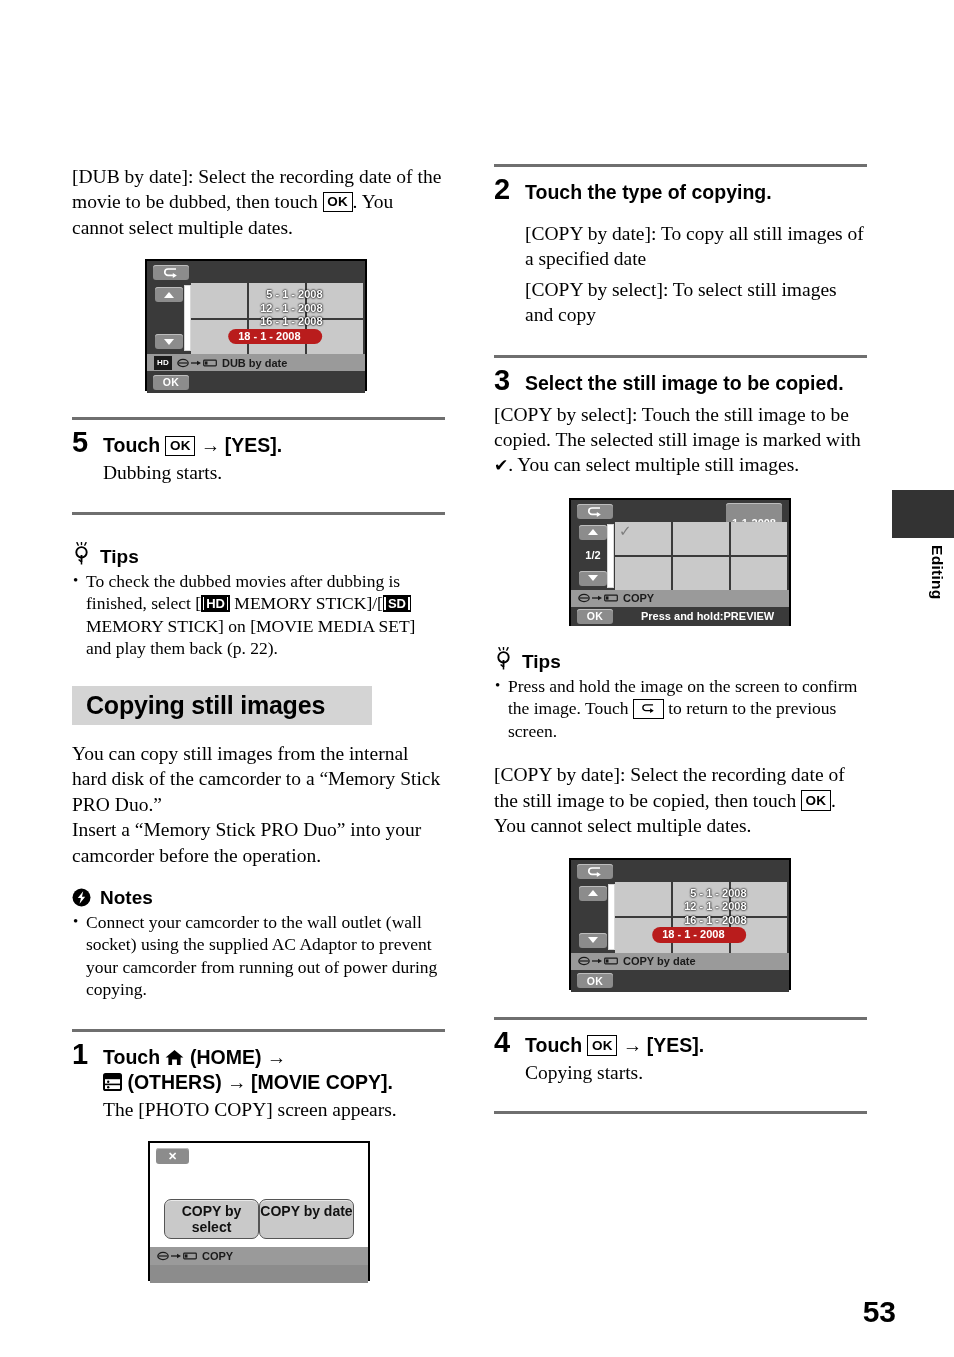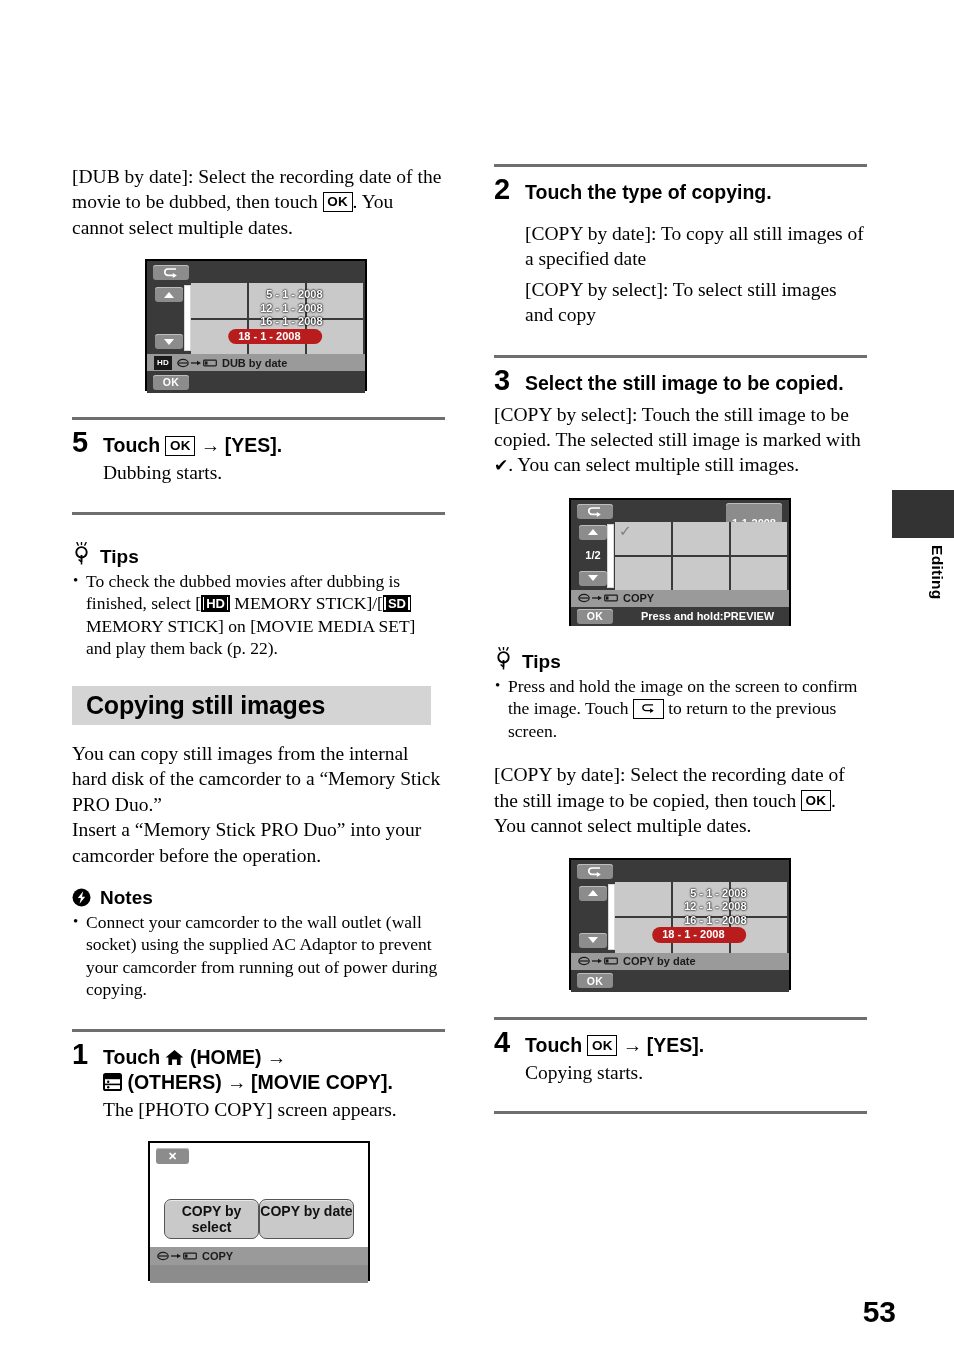--- a/index.html
+++ b/index.html
@@ -39,21 +39,21 @@
     text-align: left;
     margin: 0;
   }
   .para { margin: 0 0 0 0; }
 
   
   .section-band {
     background: #d4d4d4;
     padding: 6px 0 7px 14px;
     margin: 0 0 16px 0;
-    width: 359px;
+    width: 300px;
     box-sizing: border-box;
   }
   .section-band-title {
     font-family: "Liberation Sans", sans-serif;
     font-weight: bold;
     font-size: 25px;
     letter-spacing: -0.2px;
     line-height: 1.05;
   }
 

